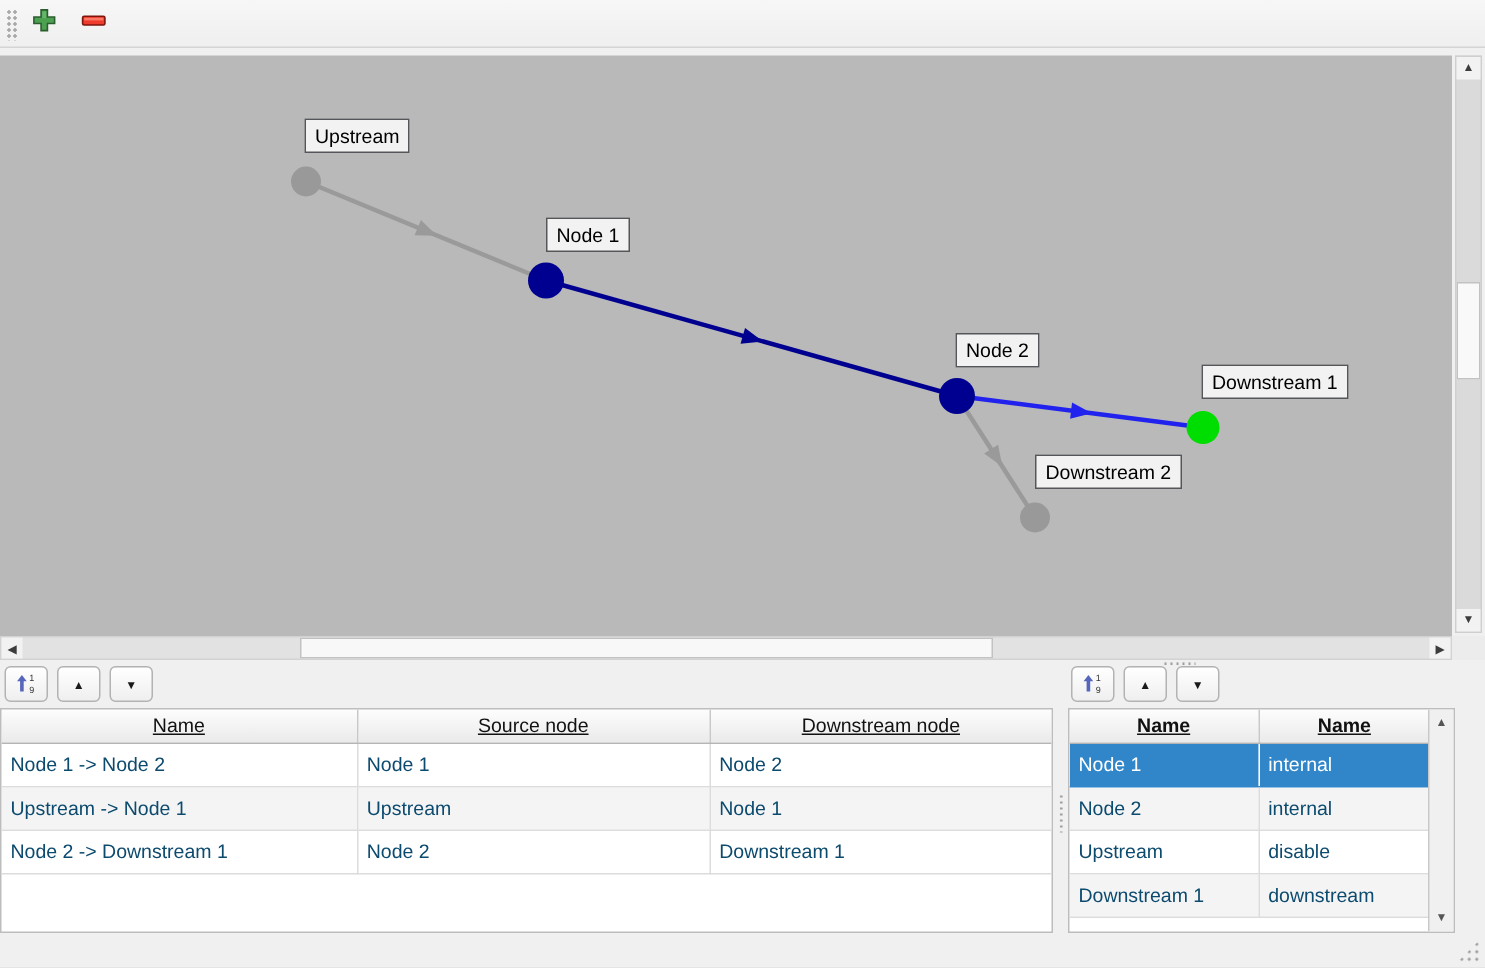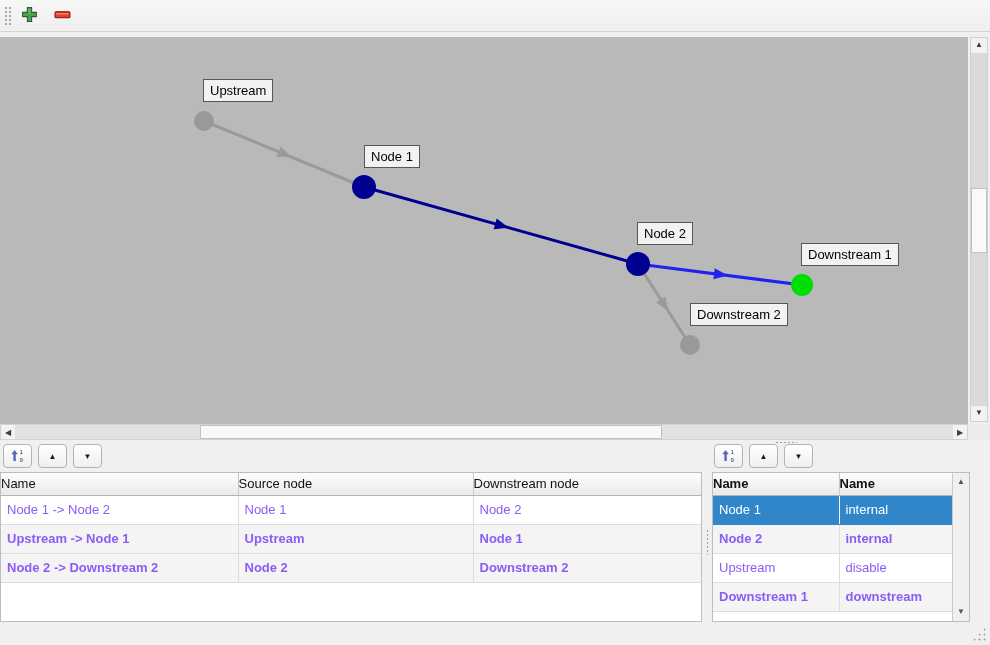--- a/index.html
+++ b/index.html
@@ -59,30 +59,30 @@
   .tbtn { width:29px; height:24px; border:1px solid #b3b3b3; border-radius:4px;
     background:linear-gradient(#ffffff,#efefef); display:flex; align-items:center;
     justify-content:center; font-size:8px; color:#1a1a1a; }
 
   
   .table-wrap { position:absolute; top:472px; background:#ffffff;
     border:1px solid #bdbdbd; overflow:hidden; }
   .table-wrap.edges { left:0; width:702px; height:150px; }
   .table-wrap.nodes { left:712px; width:258px; height:150px; }
   table.grid { border-collapse:collapse; table-layout:fixed; width:100%; font-size:13px; }
-  table.grid th { height:22px; font-weight:normal; text-align:left; color:#111;
+  table.grid th { height:22px; font-weight:normal; text-align:center; color:#111;
     background:linear-gradient(#fdfdfd,#eaeaea); border-bottom:1px solid #b5b5b5;
-    border-right:1px solid #c8c8c8; overflow:hidden; white-space:nowrap; }
+    border-right:1px solid #c8c8c8; overflow:hidden; white-space:nowrap;text-decoration:underline; }
   table.grid th:last-child { border-right:none; }
   .table-wrap.nodes th { font-weight:bold; }
-  table.grid td { height:29px; padding:0 0 0 6px; color:#8b5cf6;
+  table.grid td { height:29px; padding:0 0 0 6px; color:#0c4a6e;
     border-bottom:1px solid #dcdcdc; border-right:1px solid #dcdcdc;
     overflow:hidden; white-space:nowrap; }
   table.grid td:last-child { border-right:none; }
-  table.grid tr.alt td { background:#f4f4f4;font-weight:bold; }
+  table.grid tr.alt td { background:#f4f4f4; }
   table.grid tr.selected td { background:var(--sel,#3086c8); color:#ffffff;
     border-right-color:rgba(255,255,255,0.35); border-bottom-color:var(--sel,#3086c8); }
 
   .nodes-vsb { position:absolute; right:0; top:0; width:17px; height:148px;
     background:#f0f0f0; border-left:1px solid #c9c9c9; }
   .nodes-vsb .arrow { position:absolute; left:0; right:0; height:14px; color:#555;
     font-size:8px; line-height:14px; text-align:center; }
   .nodes-vsb .up { top:2px; } .nodes-vsb .down { bottom:2px; }
 
   .status-strip { position:absolute; left:0; top:622px; width:990px; height:23px; }
@@ -217,24 +217,24 @@
           <tr>
             <td>Node 1 -&gt; Node 2</td>
             <td>Node 1</td>
             <td>Node 2</td>
           </tr>
           <tr class="alt">
             <td>Upstream -&gt; Node 1</td>
             <td>Upstream</td>
             <td>Node 1</td>
           </tr>
-          <tr class="alt">
-            <td>Node 2 -&gt; Downstream 2</td>
+          <tr>
+            <td>Node 2 -&gt; Downstream 1</td>
             <td>Node 2</td>
-            <td>Downstream 2</td>
+            <td>Downstream 1</td>
           </tr>
         </tbody>
     </table>
   </div>
 
   <div class="table-wrap nodes">
     <table class="grid" style="width:240px">
       <colgroup>
           <col style="width:126px">
           <col>

